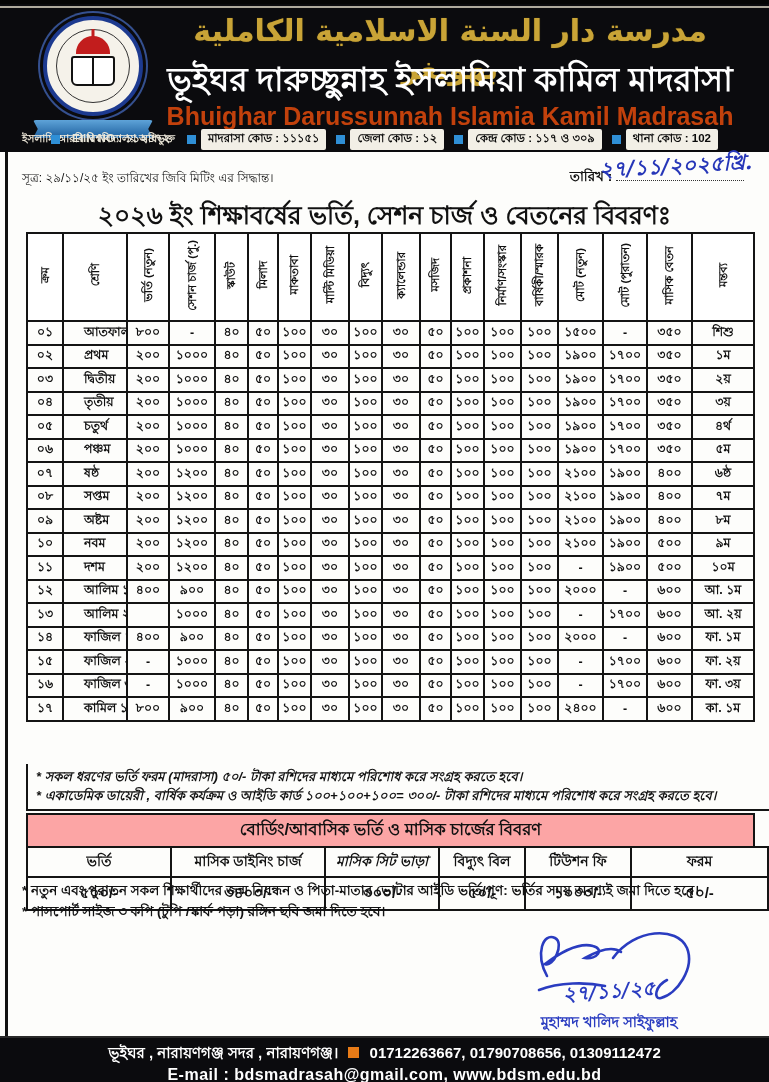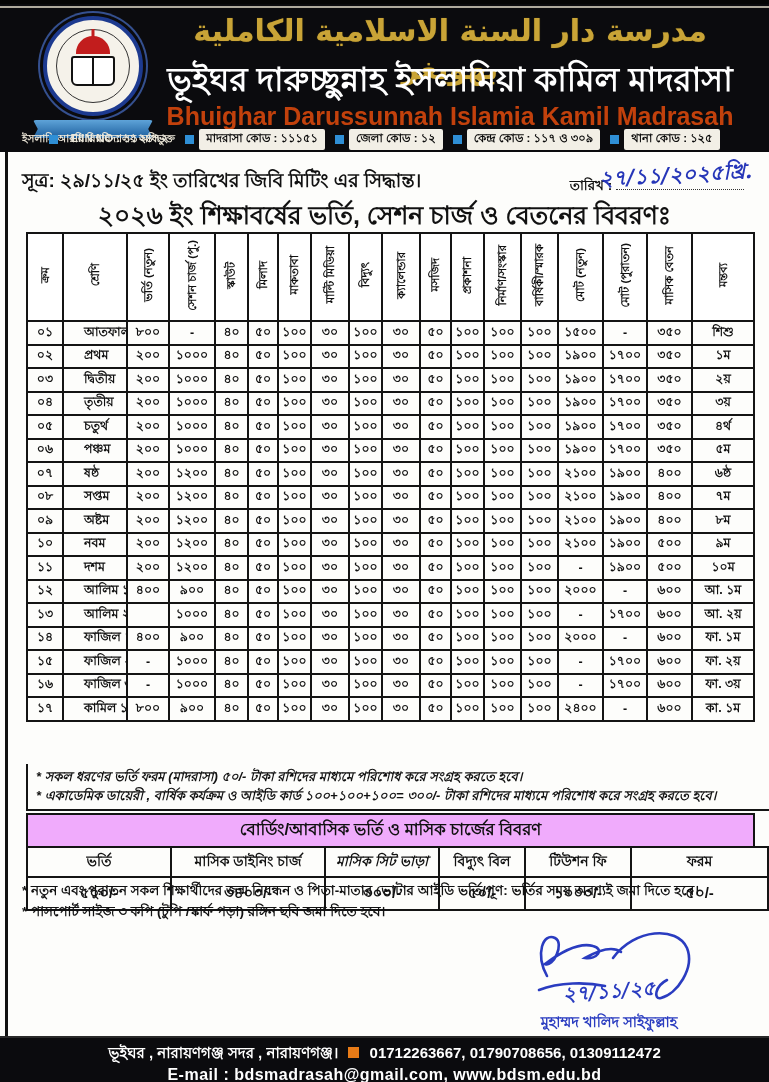--- a/index.html
+++ b/index.html
@@ -30,42 +30,42 @@
   .infobar{position:absolute;left:0;bottom:6px;width:769px;display:flex;align-items:center;justify-content:center;gap:10px;}
   .info-item{display:flex;align-items:center;gap:5px;}
   .sq{width:9px;height:9px;background:#2f8fd6;display:inline-block;}
   .chip{background:#f2efe6;color:#0a0a0a;font-weight:bold;font-size:11.5px;padding:1px 7px;border-radius:2px;white-space:nowrap;}
   .chip.dark{background:transparent;color:#e9e6da;}
   .affil-side{position:absolute;left:22px;bottom:8px;color:#efe9da;font-size:10.5px;font-weight:bold;}
   
   .content{position:absolute;left:0;top:152px;width:769px;height:886px;background:#fdfdfb;}
   .content .leftline{position:absolute;left:5px;top:0;width:3px;height:100%;background:#111;}
   .srcline{position:absolute;left:22px;top:14px;width:730px;display:flex;justify-content:space-between;align-items:flex-end;}
-  .srctext{font-size:19px;font-weight:bold;text-align:center;}
+  .srctext{font-size:12px;font-weight:normal;text-align:center;}
   .dateblock{font-size:13.5px;font-weight:bold;position:relative;padding-right:8px;}
   .dotted{display:inline-block;min-width:128px;border-bottom:1.5px dotted #333;height:14px;}
   .handdate{position:absolute;right:0px;top:-16px;color:#2636b8;font-size:21px;font-weight:bold;
         font-style:italic;transform:rotate(-3deg);white-space:nowrap;font-family:"DejaVu Serif","Liberation Serif",serif;}
   .main-title{position:absolute;left:0;top:44px;width:769px;text-align:center;font-size:25px;font-weight:bold;}
   
   table{border-collapse:collapse;table-layout:fixed;}
   .feetable{position:absolute;left:26px;top:80px;width:729px;}
   .feetable th{border:2px solid #141414;vertical-align:middle;padding:2px 0;height:82px;background:#fff;}
   .feetable td{border:2px solid #141414;height:21.5px;text-align:center;font-size:12.5px;font-weight:bold;
         padding:0;overflow:hidden;white-space:nowrap;}
   .vh{writing-mode:vertical-rl;transform:rotate(180deg);font-size:11.5px;font-weight:bold;
         line-height:1.05;display:inline-block;max-height:80px;}
   td.cls{text-align:left;padding-left:20px;font-size:12.5px;}
   
   .notesbox{position:absolute;left:26px;top:612px;width:769px;border:2px solid #141414;border-top:none;
         padding:3px 8px 4px;box-sizing:border-box;}
   .note{font-size:13px;font-weight:bold;font-style:italic;line-height:19px;white-space:nowrap;}
   .bsection{position:absolute;left:26px;top:661px;width:729px;}
   .btitle{border:2px solid #141414;border-bottom:none;text-align:center;font-size:16.5px;font-weight:bold;
-        padding:2px 0;background:#f0abfc;}
+        padding:2px 0;background:#fca5a5;}
   .btable{width:729px;}
   .btable th{border:2px solid #141414;font-size:14px;font-weight:bold;padding:2px 0;}
   .btable td{border:2px solid #141414;font-size:15px;font-weight:bold;text-align:center;padding:3px 0;}
   .bnotes{position:absolute;left:22px;top:728px;width:740px;}
   .bnote{font-size:13.5px;font-weight:bold;line-height:21px;white-space:nowrap;}
   .bnote.it{}
   
   .sig{position:absolute;right:30px;top:772px;width:260px;text-align:center;color:#2a3cc0;}
   .sig svg{display:block;margin:0 auto;}
   .sig .sdate{font-size:20px;font-weight:bold;font-style:italic;transform:rotate(-4deg);margin-top:-34px;
@@ -117,21 +117,21 @@
         <span class="info-item">
           <span class="sq"></span>
           <span class="chip">জেলা কোড : ১২</span>
         </span>
         <span class="info-item">
           <span class="sq"></span>
           <span class="chip">কেন্দ্র কোড : ১১৭ ও ৩০৯</span>
         </span>
         <span class="info-item">
           <span class="sq"></span>
-          <span class="chip">থানা কোড : ১২৫</span>
+          <span class="chip">থানা কোড : 102</span>
         </span>
       </div>
   </div>
 
   <div class="content">
     <div class="leftline"></div>
 
     <div class="srcline">
       <span class="srctext">সূত্র: ২৯/১১/২৫ ইং তারিখের জিবি মিটিং এর সিদ্ধান্ত।</span>
       <span class="dateblock">

